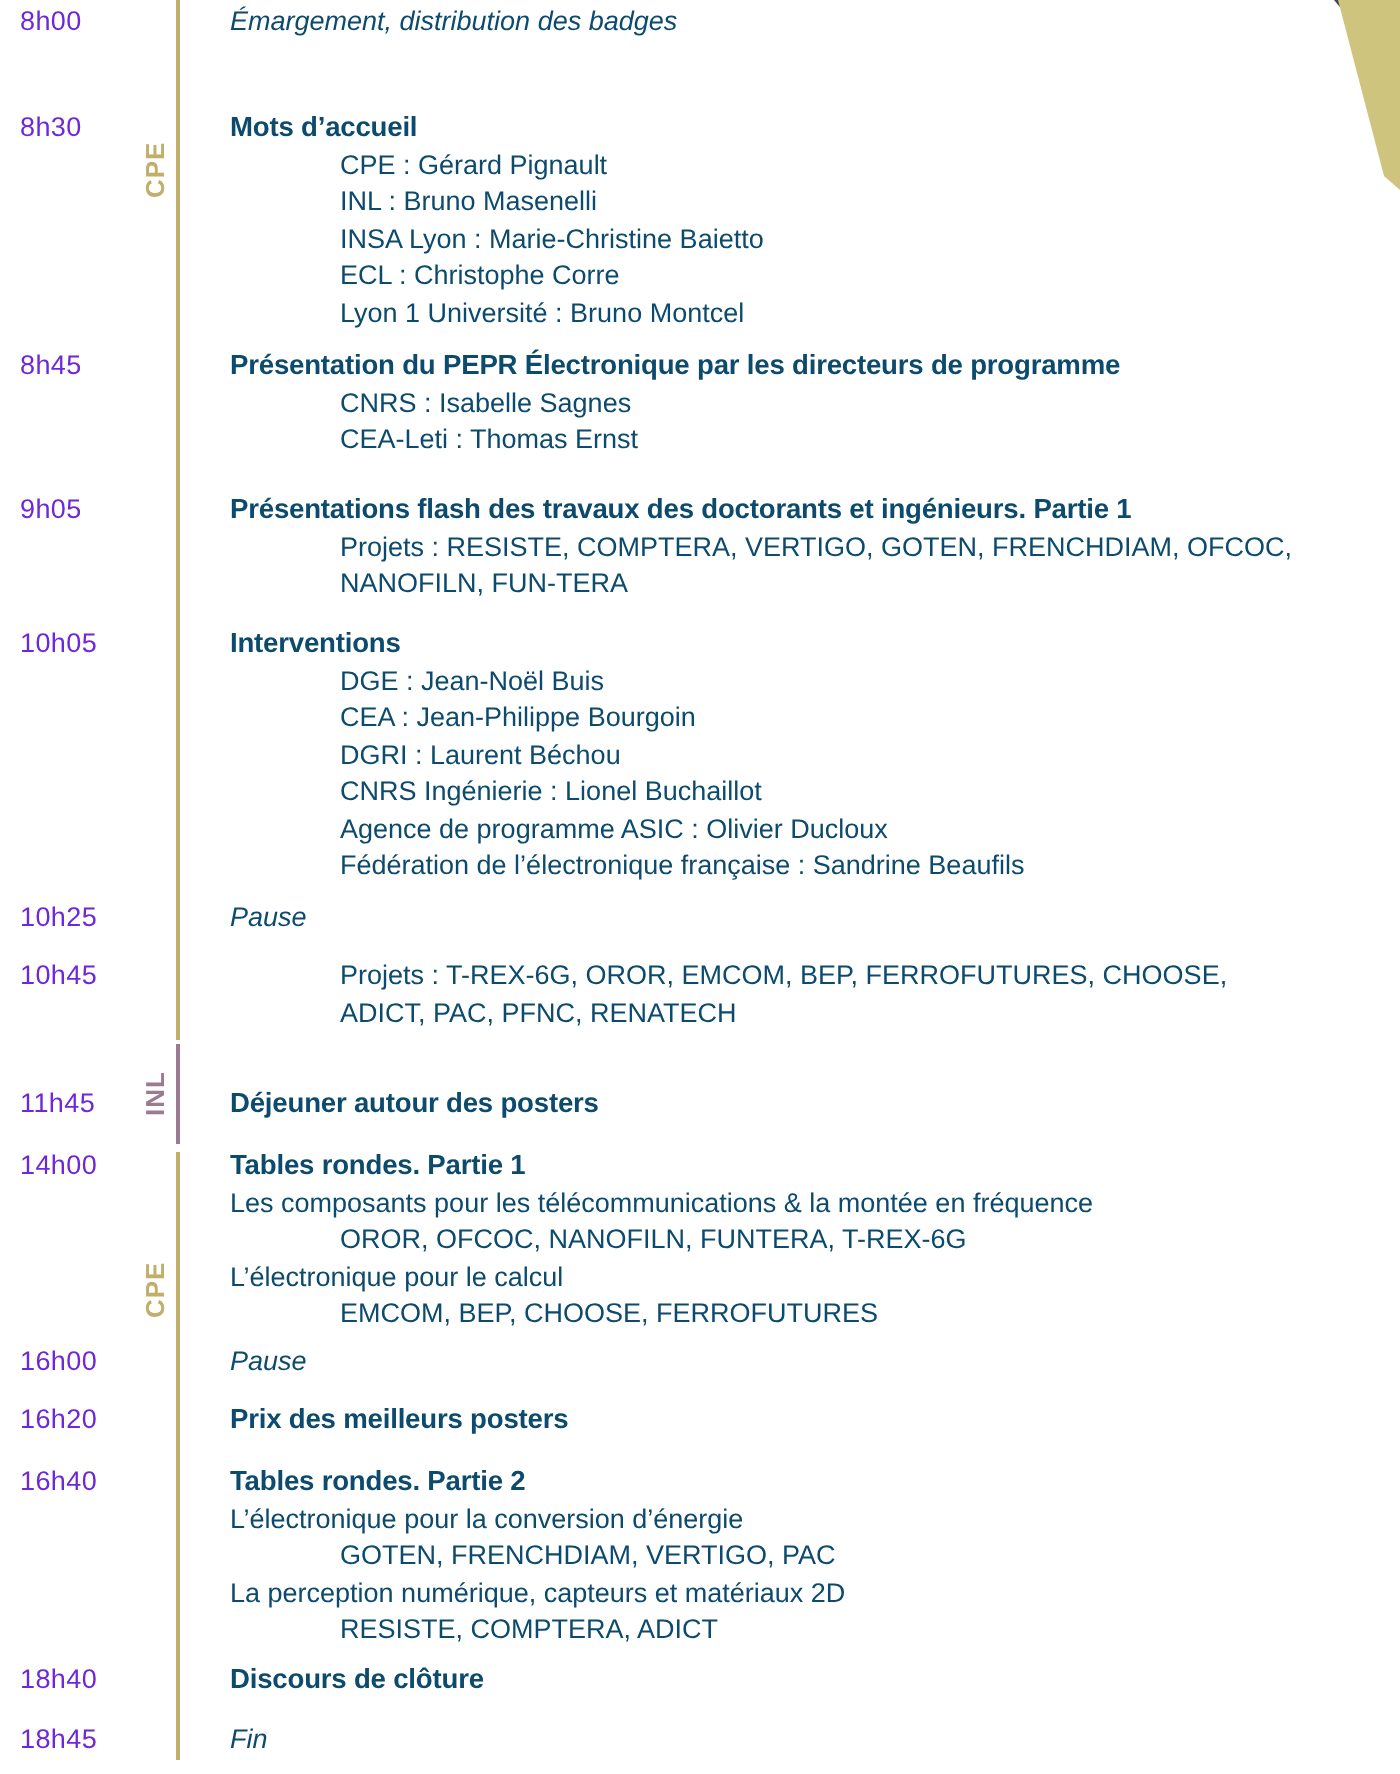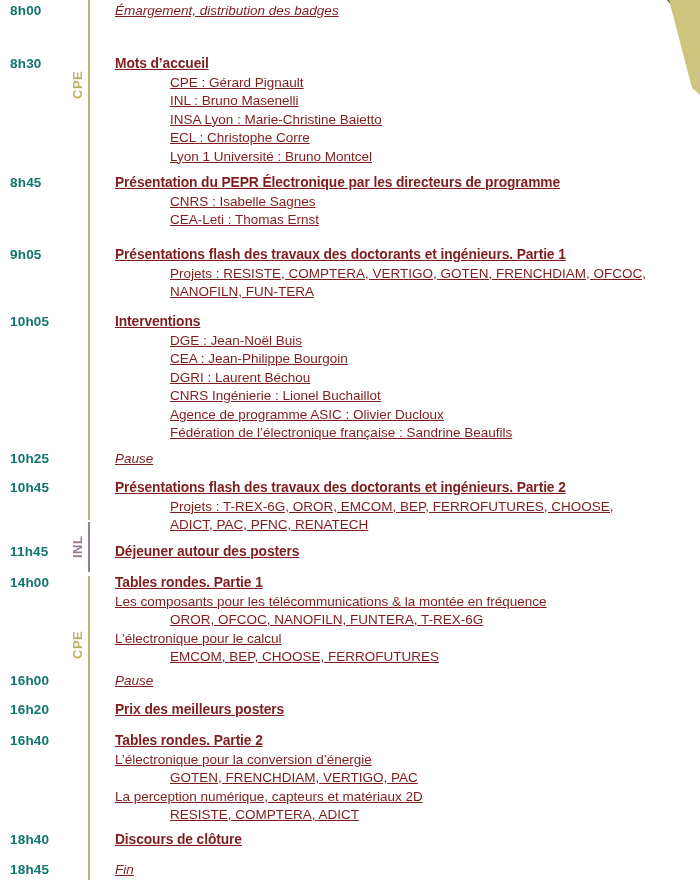--- a/index.html
+++ b/index.html
@@ -66,37 +66,35 @@
     width: 700px;
     display: block;
   }
   .row-time {
     position: absolute;
     left: 10px;
     top: 0;
     width: 70px;
     font-size: 13.5px;
     line-height: 17px;
-    color: #0f766e;
+    color: #6d28d9;
     letter-spacing: 0.2px;
-    font-weight: bold;
   }
   .row-body {
     position: absolute;
     left: 115px;
     top: 0;
     width: 575px;
   }
 
   .line {
     font-size: 13.5px;
     line-height: 18.5px;
-    color: #7f1d1d;
+    color: #0c4a6e;
     white-space: pre-wrap;
-    text-decoration: underline;
   }
   .line.title {
     font-weight: bold;
     font-size: 13.8px;
     letter-spacing: -0.1px;
   }
   .line.italic {
     font-style: italic;
   }
   .line.indent {
@@ -176,21 +174,20 @@
       </div>
       <div class="row" style="top: 450px;">
         <div class="row-time">10h25</div>
         <div class="row-body">
           <div class="line italic">Pause</div>
         </div>
       </div>
       <div class="row" style="top: 479px;">
         <div class="row-time">10h45</div>
         <div class="row-body">
-          <div class="line title">Présentations flash des travaux des doctorants et ingénieurs. Partie 2</div>
           <div class="line indent">Projets : T-REX-6G, OROR, EMCOM, BEP, FERROFUTURES, CHOOSE,</div>
           <div class="line indent">ADICT, PAC, PFNC, RENATECH</div>
         </div>
       </div>
       <div class="row" style="top: 543px;">
         <div class="row-time">11h45</div>
         <div class="row-body">
           <div class="line title">Déjeuner autour des posters</div>
         </div>
       </div>

